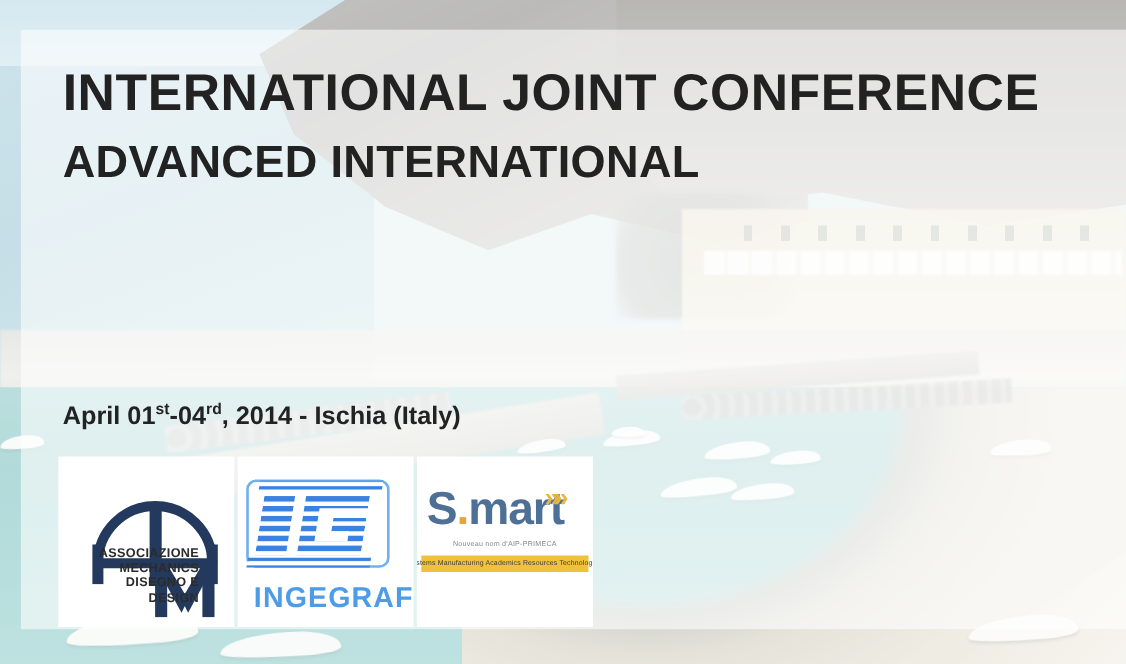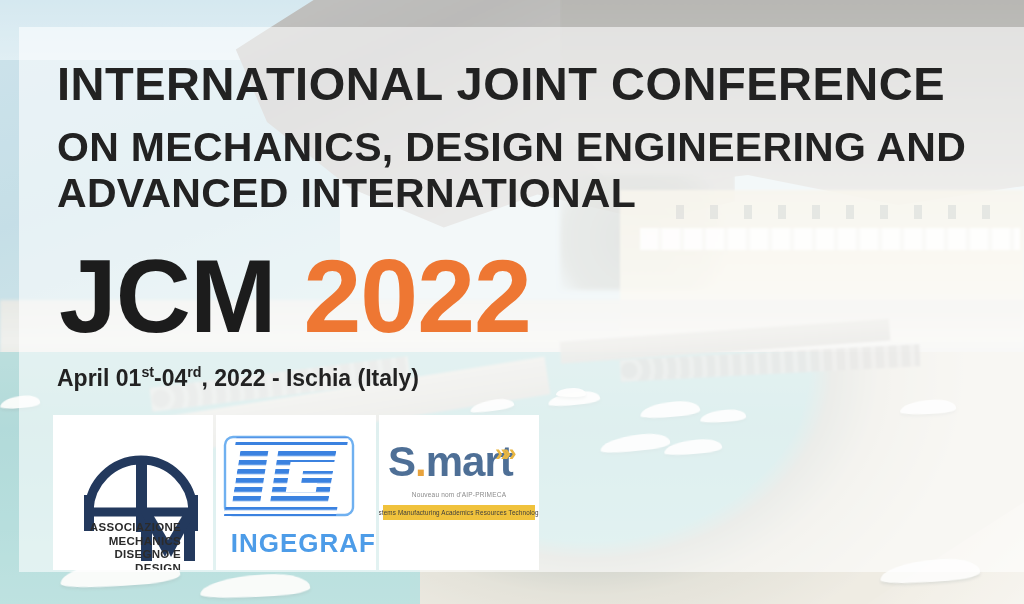--- a/index.html
+++ b/index.html
@@ -80,21 +80,21 @@
     color:#222222;white-space:nowrap;}
   .dateline sup{font-size:.62em;vertical-align:super;}
 
   
   .logos{position:absolute;left:34px;top:388px;display:flex;gap:3px;}
   .logobox{width:160px;height:155px;background:#ffffff;position:relative;overflow:hidden;}
 
   
   .adm-wrap{position:absolute;inset:0;}
   .adm-text{position:absolute;left:10px;top:82px;font-size:11.5px;line-height:1.18;
-    font-weight:bold;color:#2b2b2b;letter-spacing:.3px;text-align:right;width:118px;margin-top:24px;}
+    font-weight:bold;color:#2b2b2b;letter-spacing:.3px;text-align:right;width:118px;}
   svg{display:block;}
 
   
   .ing-text{position:absolute;left:0;right:0;top:113px;text-align:right;
     font-size:26px;font-weight:bold;color:#4d9ce8;letter-spacing:1px;}
 
   
   .smart-main{position:absolute;left:9px;top:26px;font-size:42px;font-weight:bold;
     color:#4e6f96;letter-spacing:-1px;line-height:1;}
   .smart-dot{color:#e8a33d;}
@@ -143,27 +143,25 @@
     <div class="bg-wash"></div>
   </div>
 
   <div class="panel"></div>
 
   <div class="content">
 
     <div class="title1">INTERNATIONAL JOINT CONFERENCE</div>
 
     <div class="title2">
-      <div>ON MECHANICS, DESIGN ENGINEERING AND</div>
       <div>ADVANCED INTERNATIONAL</div>
     </div>
 
-    <div class="jcm"><span>JCM</span><span class="year">2022</span></div>
-
-    <div class="dateline"><span>April 01</span><sup>st</sup><span>-04</span><sup>rd</sup><span>, 2022 - Ischia (Italy)</span></div>
+
+    <div class="dateline"><span>April 01</span><sup>st</sup><span>-04</span><sup>rd</sup><span>, 2014 - Ischia (Italy)</span></div>
 
     <div class="logos">
 
       <div class="logobox">
         <div class="adm-wrap">
           <svg width="160" height="155" viewBox="0 0 160 155" aria-hidden="true">
             <g fill="none" stroke="#23395d" stroke-width="9">
               <path d="M36 97 A52 52 0 0 1 140 97"></path>
               <path d="M36 97 L140 97"></path>
             </g>

